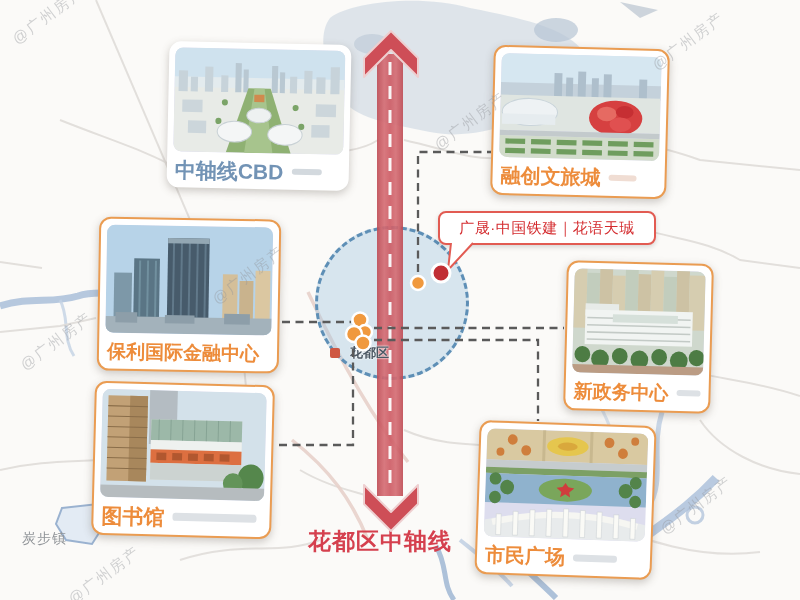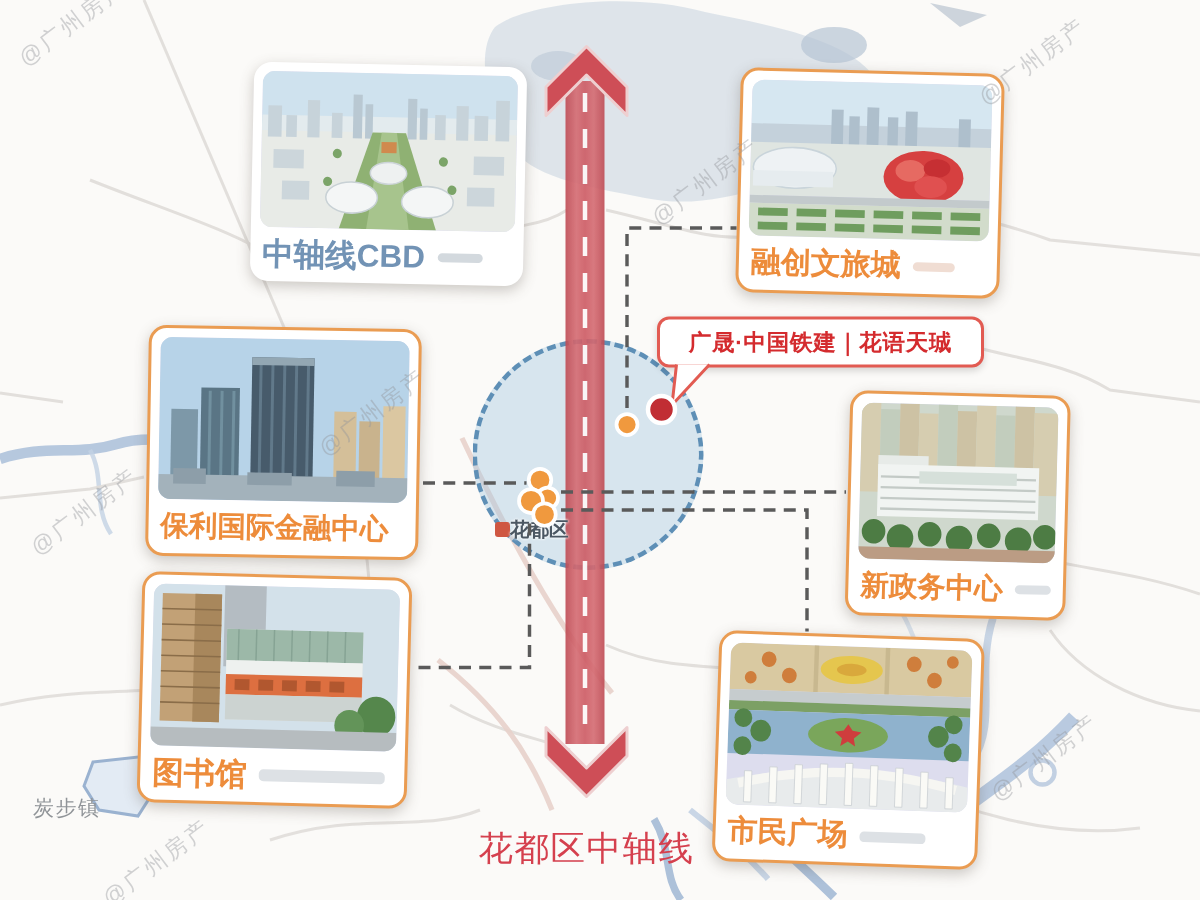--- a/index.html
+++ b/index.html
@@ -61,34 +61,33 @@
   #card-library .txt{font-size:21px;}
   #card-plaza .txt{font-size:20px;}
   
   #badge{
     position:absolute;left:438px;top:211px;width:214px;height:30px;z-index:11;
     background:#fff;border:2px solid var(--badge-border-red,#E25B52);border-radius:8px;
     box-shadow:0 2px 5px rgba(0,0,0,.15);
     display:flex;align-items:center;justify-content:center;
   }
   #badge .txt{
-    color:var(--badge-text-red,#D42B2E);font-size:15px;font-weight:bold;
+    color:var(--badge-text-red,#D42B2E);font-size:15px;font-weight:normal;
     letter-spacing:.5px;white-space:nowrap;
   }
   
   #axis-title{
     position:absolute;left:308px;top:526px;width:166px;z-index:11;
-    text-align:center;font-size:23px;font-weight:normal;letter-spacing:1px;
+    font-size:23px;font-weight:bold;letter-spacing:1px;
     color:var(--axis-label-red,#D5404E);
-    margin-top:24px;
   }
   
   #district-label{
     position:absolute;left:330px;top:344px;z-index:4;
-    display:flex;align-items:center;gap:0;
+    display:flex;align-items:center;gap:10px;
     font-size:13px;font-weight:bold;color:#4b5763;
     text-shadow:0 0 2px #fff,0 0 2px #fff;
   }
   #district-label .gov-icon{width:10px;height:10px;border-radius:2px;background:#cf5742;flex:0 0 auto;}
   #town-label{
     position:absolute;left:22px;top:530px;z-index:4;
     font-size:14px;color:#909498;letter-spacing:1px;
   }
   
   .wm{

